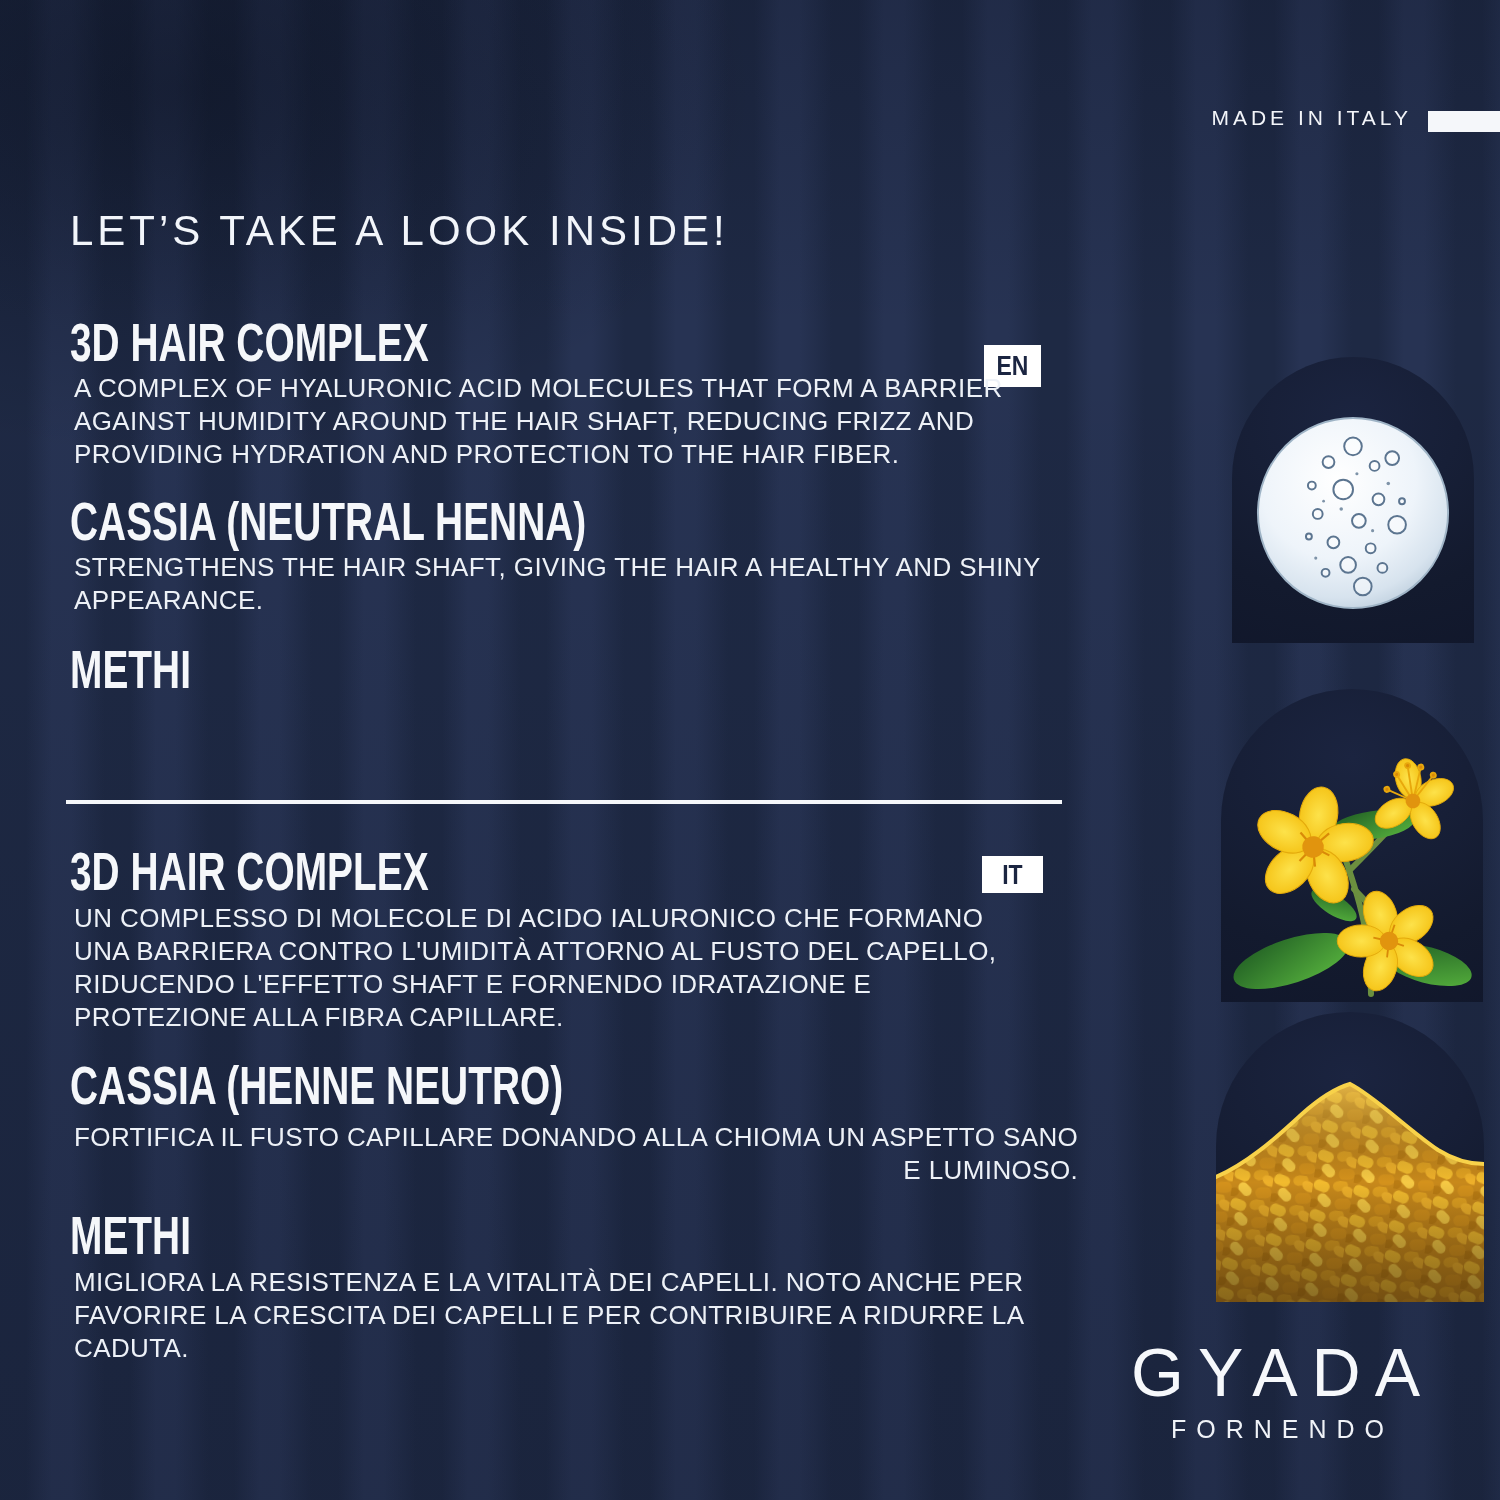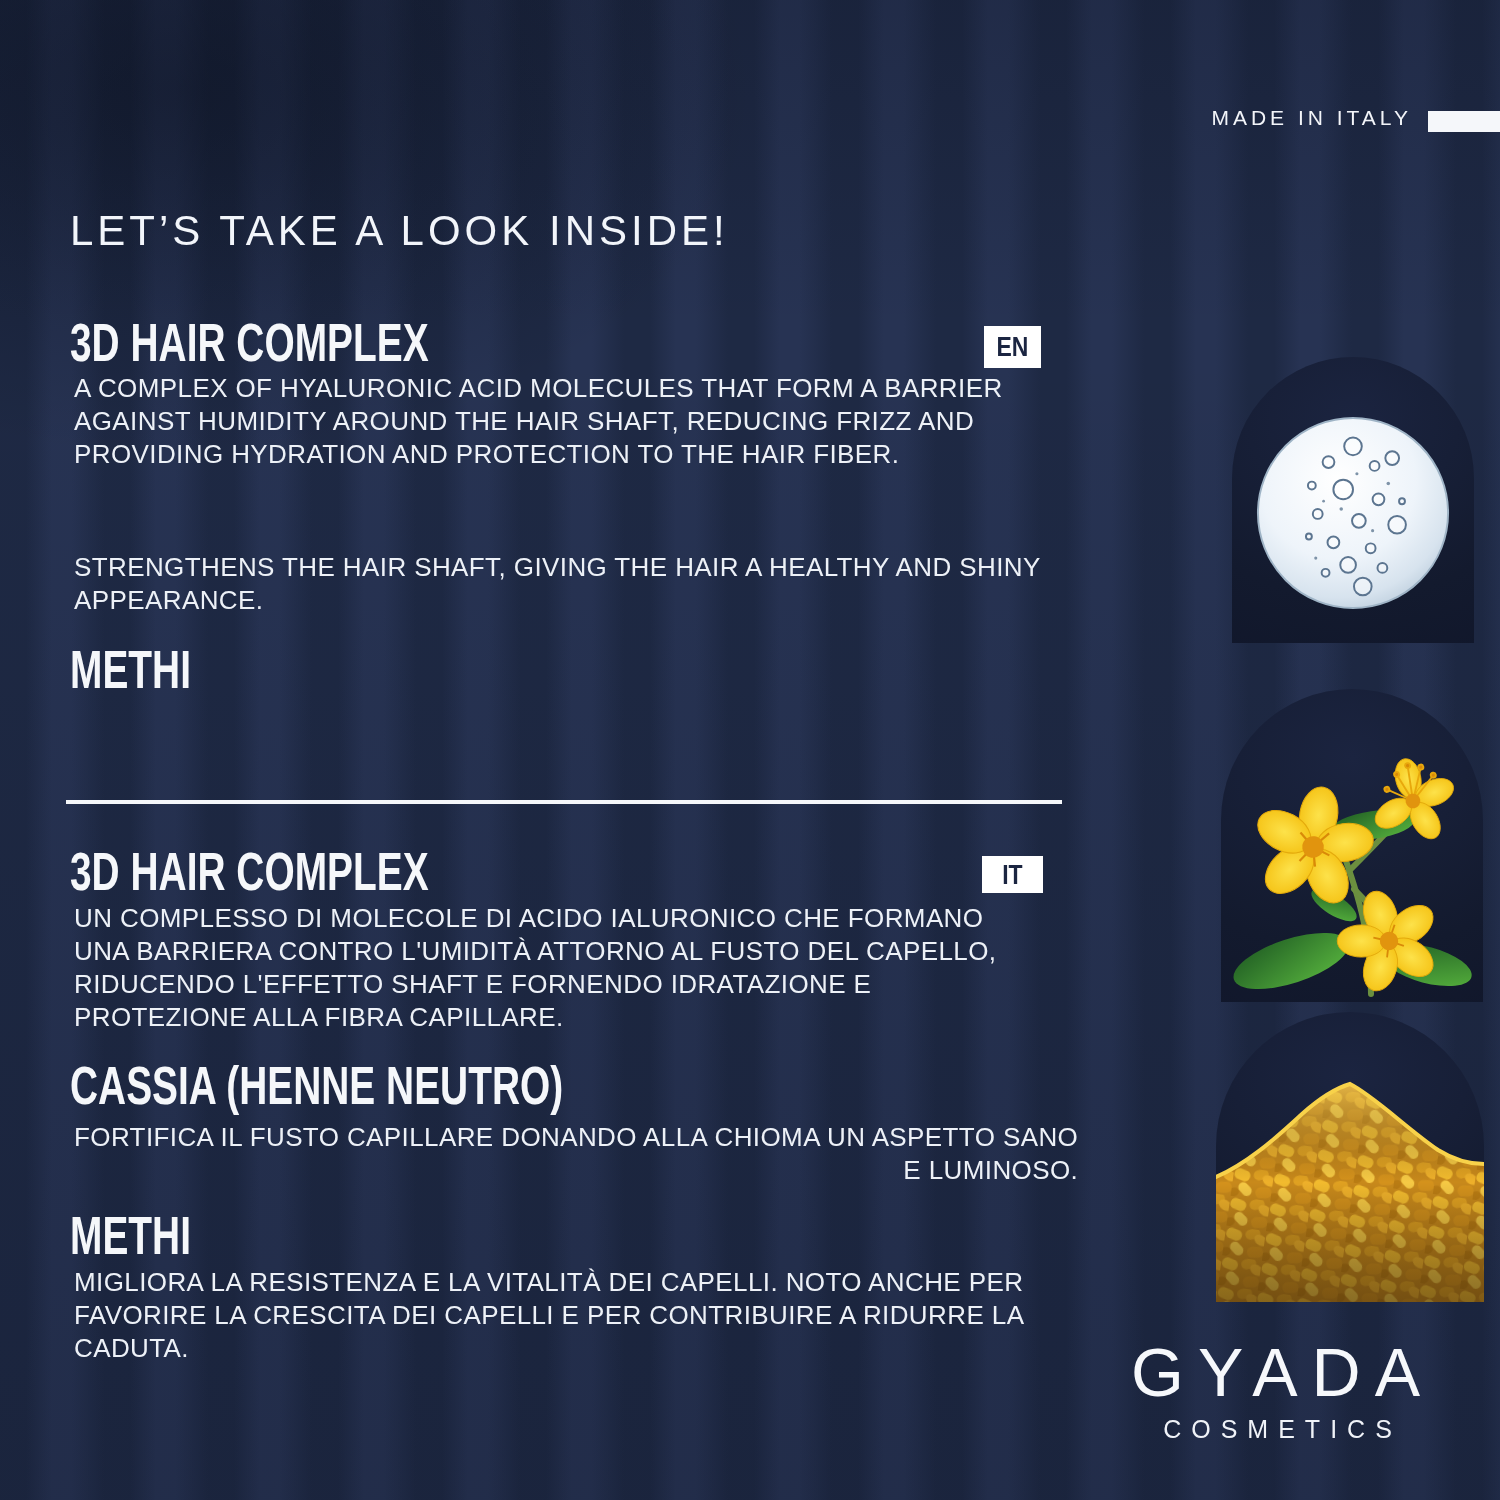--- a/index.html
+++ b/index.html
@@ -19,21 +19,21 @@
   #subtitle{position:absolute;left:70px;top:207px;font-size:42px;letter-spacing:4px;font-weight:500;color:#f2f5fa;white-space:nowrap;}
   h2.h-cond{font-size:54px;}
   
   #madein-label{position:absolute;top:106px;right:88px;font-size:21px;letter-spacing:4px;font-weight:400;color:#f3f5f9;white-space:nowrap;}
   #madein-bar{position:absolute;top:111px;right:0;width:72px;height:21px;background:#f5f7fa;}
   
   .body-text{position:absolute;left:70px;margin:4px;font-size:26px;line-height:33px;letter-spacing:0.4px;color:#edf1f7;white-space:pre-line;}
   
   .lang-badge{position:absolute;background:#ffffff;display:flex;align-items:center;justify-content:center;color:#1b2541;font-weight:bold;font-size:28px;}
   .lang-badge .cx{display:inline-block;transform:scaleX(0.82);}
-  #en-badge{left:984px;top:326px;width:57px;height:42px;}
+  #en-badge{left:984px;top:345px;width:57px;height:42px;}
   #it-badge{left:982px;top:856px;width:61px;height:37px;}
   
   #en0-h{top:315px;} #en0-p{top:368px;}
   #en1-h{top:494px;} #en1-p{top:547px;}
   #en2-h{top:642px;} #en2-p{top:700px;}
   #divider{position:absolute;left:66px;top:800px;width:996px;height:4px;background:#f5f7fa;}
   #it0-h{top:844px;} #it0-p{top:898px;}
   #it1-h{top:1058px;} #it1-p{top:1117px;text-align:right;}
   #it2-h{top:1208px;} #it2-p{top:1262px;}
   
@@ -61,20 +61,21 @@
   <div id="madein-bar"></div>
 
   <h2 id="en0-h" class="h-cond"><span class="cx">3D HAIR COMPLEX</span></h2>
   <div id="en-badge" class="lang-badge">
       <span class="cx">EN</span>
     </div>
   <p id="en0-p" class="body-text">A COMPLEX OF HYALURONIC ACID MOLECULES THAT FORM A BARRIER
 AGAINST HUMIDITY AROUND THE HAIR SHAFT, REDUCING FRIZZ AND
 PROVIDING HYDRATION AND PROTECTION TO THE HAIR FIBER.</p>
 
+  <h2 id="en1-h" class="h-cond"><span class="cx">CASSIA (NEUTRAL HENNA)</span></h2>
   <p id="en1-p" class="body-text">STRENGTHENS THE HAIR SHAFT, GIVING THE HAIR A HEALTHY AND SHINY
 APPEARANCE.</p>
 
   <h2 id="en2-h" class="h-cond"><span class="cx">METHI</span></h2>
 
   <div id="divider"></div>
 
   <h2 id="it0-h" class="h-cond"><span class="cx">3D HAIR COMPLEX</span></h2>
   <div id="it-badge" class="lang-badge">
       <span class="cx">IT</span>
@@ -243,16 +244,16 @@
         </linearGradient>
       </defs>
       <path d="M0,165 C30,152 58,128 86,102 C104,86 120,76 134,72 C158,84 190,116 222,138 C238,148 252,152 268,152 L268,290 L0,290 Z" fill="url(#sp)"></path>
       <path d="M0,165 C30,152 58,128 86,102 C104,86 120,76 134,72 C158,84 190,116 222,138 C238,148 252,152 268,152 L268,290 L0,290 Z" fill="url(#shade)"></path>
       <path d="M0,165 C30,152 58,128 86,102 C104,86 120,76 134,72 C158,84 190,116 222,138 C238,148 252,152 268,152" fill="none" stroke="#f8d24a" stroke-width="4" stroke-linecap="round"></path>
     </svg>
   </figure>
 
   <div id="brand">
     <div id="brand-name">GYADA</div>
-    <div id="brand-tagline">COSMETICS</div>
+    <div id="brand-tagline">FORNENDO</div>
   </div>
 
 </div>
 
 </body></html>

